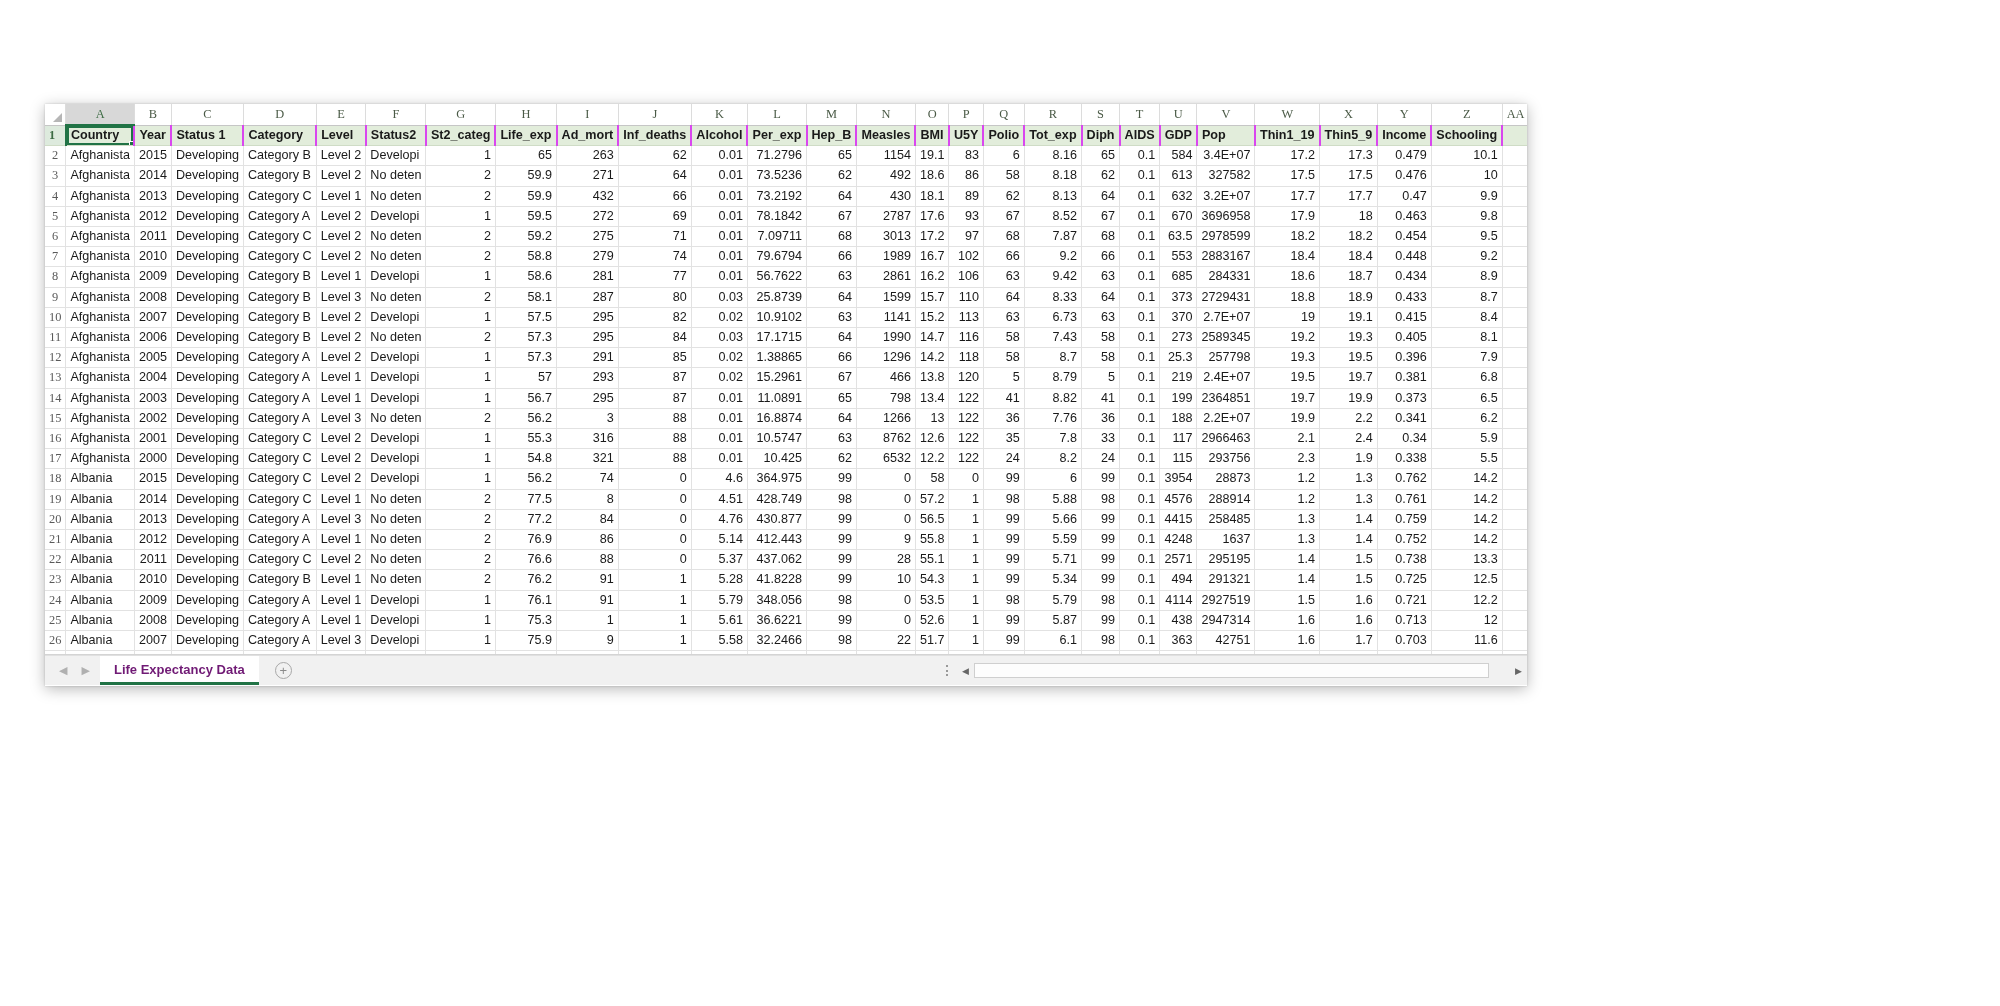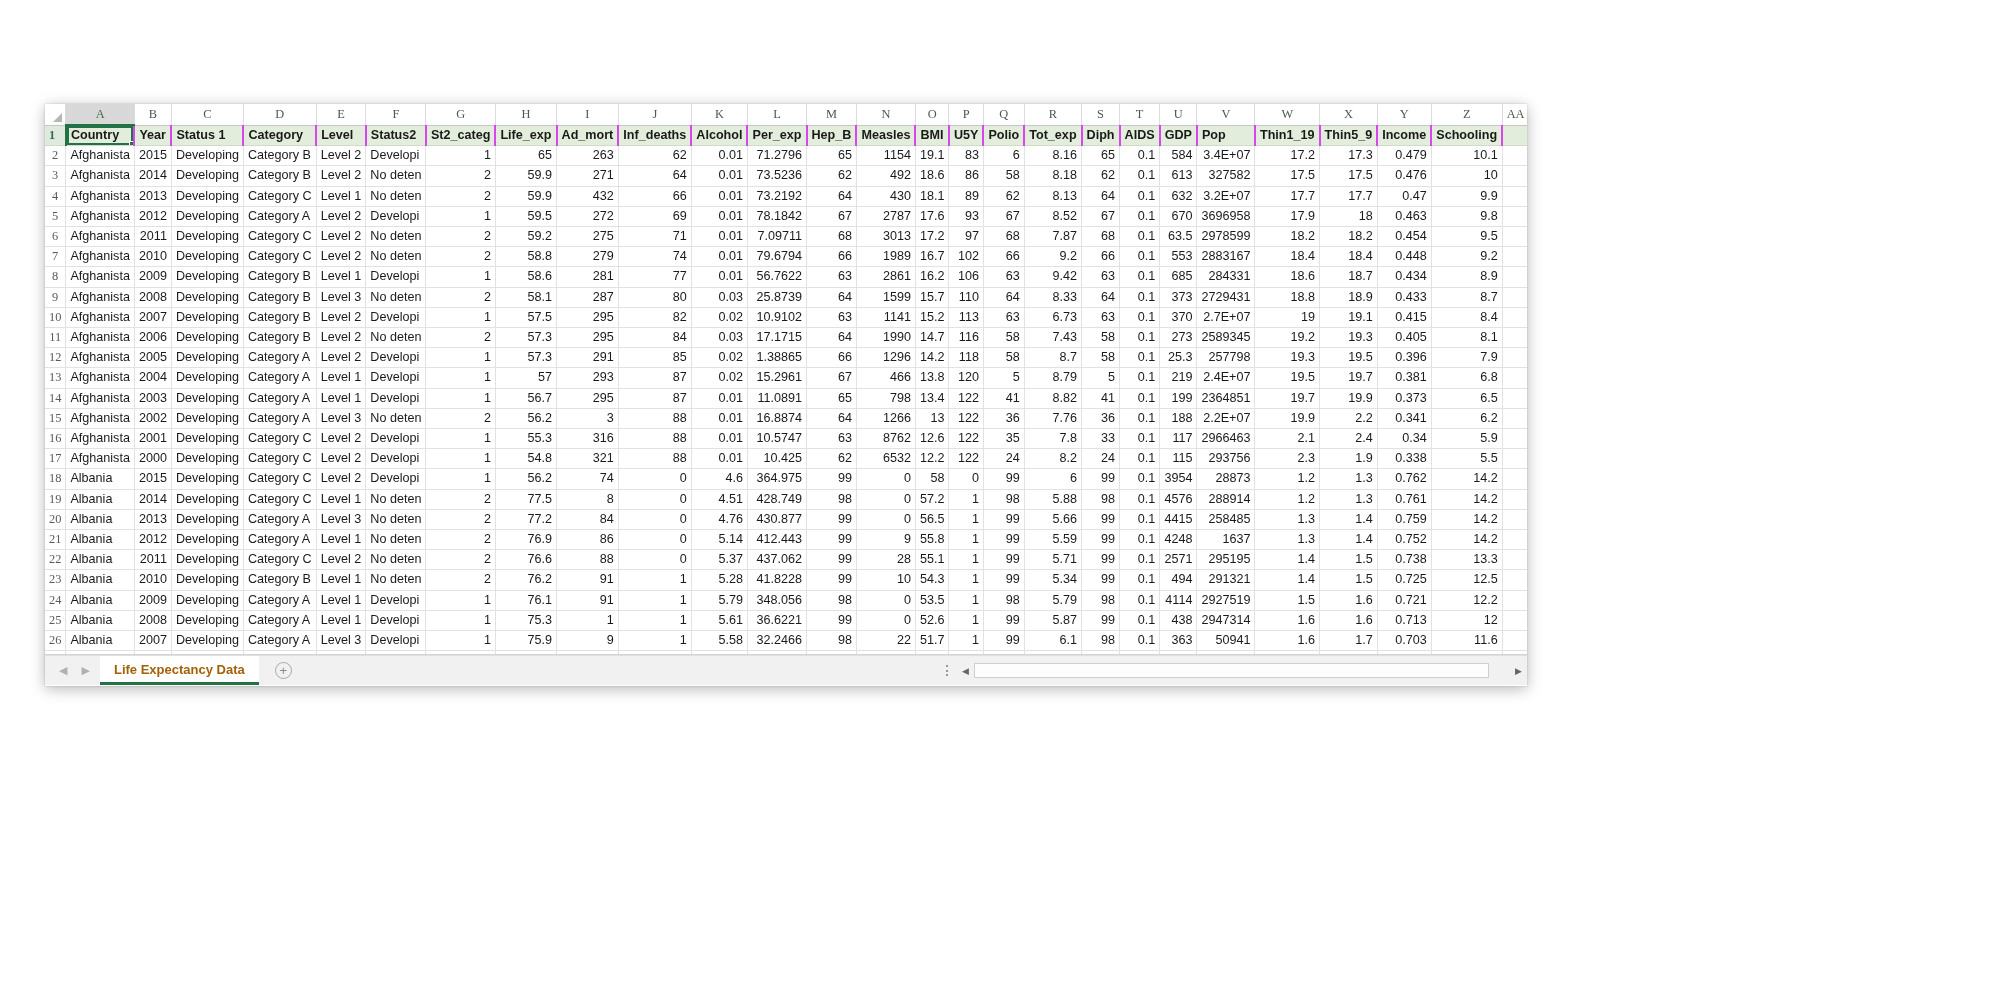--- a/index.html
+++ b/index.html
@@ -131,21 +131,21 @@
     font-size: 11px;
     line-height: 1;
     user-select: none;
   }
   .sheet-tab {
     height: 29px;
     display: flex; align-items: center;
     padding: 0 14px;
     font-size: 13px;
     font-weight: bold;
-    color: #a16207;
+    color: #701a75;
     background: #ffffff;
     border-bottom: 3px solid #217346;
     margin-left: 4px;
   }
   .addsheet {
     margin-left: 16px;
     width: 17px; height: 17px;
     border: 1px solid #a8a8a8;
     border-radius: 50%;
     color: #8a8a8a;
@@ -1025,21 +1025,21 @@
             <td class="num">32.2466</td>
             <td class="num">98</td>
             <td class="num">22</td>
             <td class="num">51.7</td>
             <td class="num">1</td>
             <td class="num">99</td>
             <td class="num">6.1</td>
             <td class="num">98</td>
             <td class="num">0.1</td>
             <td class="num">363</td>
-            <td class="num">50941</td>
+            <td class="num">42751</td>
             <td class="num">1.6</td>
             <td class="num">1.7</td>
             <td class="num">0.703</td>
             <td class="num">11.6</td>
             <td class="txt"></td>
           </tr>
           <tr>
             <td class="rownum">27</td>
             <td class="txt">Albania</td>
             <td class="num">2006</td>

